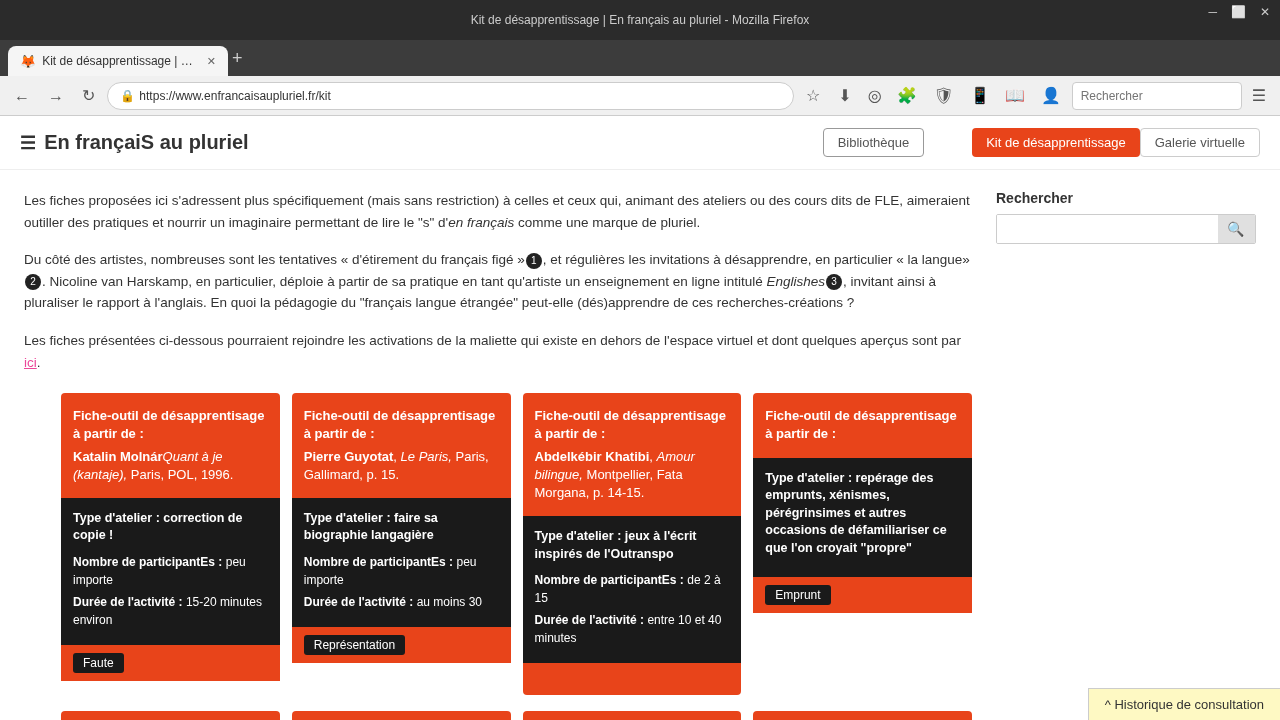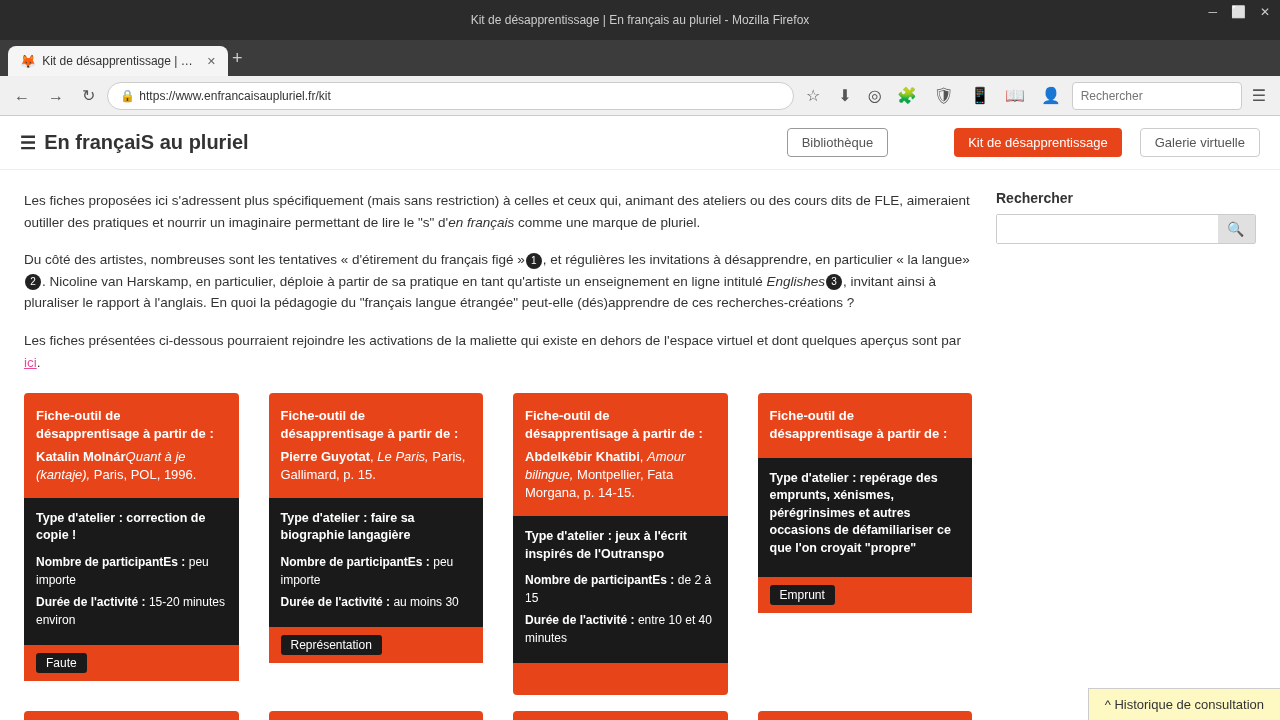--- a/index.html
+++ b/index.html
@@ -22,21 +22,21 @@
     .toolbar-right { display: flex; align-items: center; gap: 4px; }
     .search-bar { height: 28px; border: 1px solid #ccc; border-radius: 4px; padding: 0 8px; font-size: 12px; width: 170px; }
 
     
     .page { background: white; min-height: 600px; }
 
     
     .site-header { display: flex; align-items: center; justify-content: space-between; padding: 12px 20px; border-bottom: 1px solid #eee; }
     .site-title { font-size: 20px; font-weight: bold; color: #333; display: flex; align-items: center; gap: 8px; }
     .hamburger { font-size: 18px; cursor: pointer; }
-    .site-nav { display: flex; gap: 18px; }
+    .site-nav { display: flex; gap: 0; }
     .nav-btn { padding: 6px 14px; border-radius: 4px; font-size: 13px; cursor: pointer; border: none; }
     .nav-btn-outline { background: none; border: 1px solid #999; color: #555; }
     .nav-btn-active { background: #e8441a; color: white; margin-left: 48px; }
     .nav-btn-outline2 { background: none; border: 1px solid #ccc; color: #555; }
 
     
     .page-body { padding: 20px 24px; }
 
     
     .intro-text { font-size: 13.5px; line-height: 1.6; margin-bottom: 16px; color: #333; }
@@ -46,21 +46,21 @@
     
     .content-layout { display: flex; gap: 24px; }
     .main-content { flex: 1; }
     .sidebar { width: 260px; }
     .sidebar-search-label { font-size: 14px; font-weight: bold; margin-bottom: 8px; }
     .sidebar-search-box { display: flex; border: 1px solid #ccc; border-radius: 2px; overflow: hidden; }
     .sidebar-search-input { flex: 1; border: none; padding: 6px 8px; font-size: 13px; outline: none; }
     .sidebar-search-btn { background: #e0e0e0; border: none; padding: 6px 10px; cursor: pointer; font-size: 14px; }
 
     
-    .cards-grid { display: grid; grid-template-columns: repeat(4, 1fr); gap: 30px; }
+    .cards-grid { display: grid; grid-template-columns: repeat(4, 1fr); gap: 12px; margin-left: 37px; }
     .card { border-radius: 4px; overflow: hidden; }
     .card-header { background: #e8441a; padding: 14px 12px; }
     .card-title { color: white; font-size: 13px; font-weight: bold; line-height: 1.4; }
     .card-author { color: white; font-size: 13px; margin-top: 4px; line-height: 1.4; }
     .card-author em { font-style: italic; }
     .card-body { background: #1a1a1a; padding: 12px; }
     .card-type { color: white; font-size: 12.5px; font-weight: bold; margin-bottom: 8px; line-height: 1.4; }
     .card-info { color: white; font-size: 12px; line-height: 1.5; margin-bottom: 4px; }
     .card-info strong { font-weight: bold; }
     .card-footer { background: #e8441a; padding: 8px 12px; }

